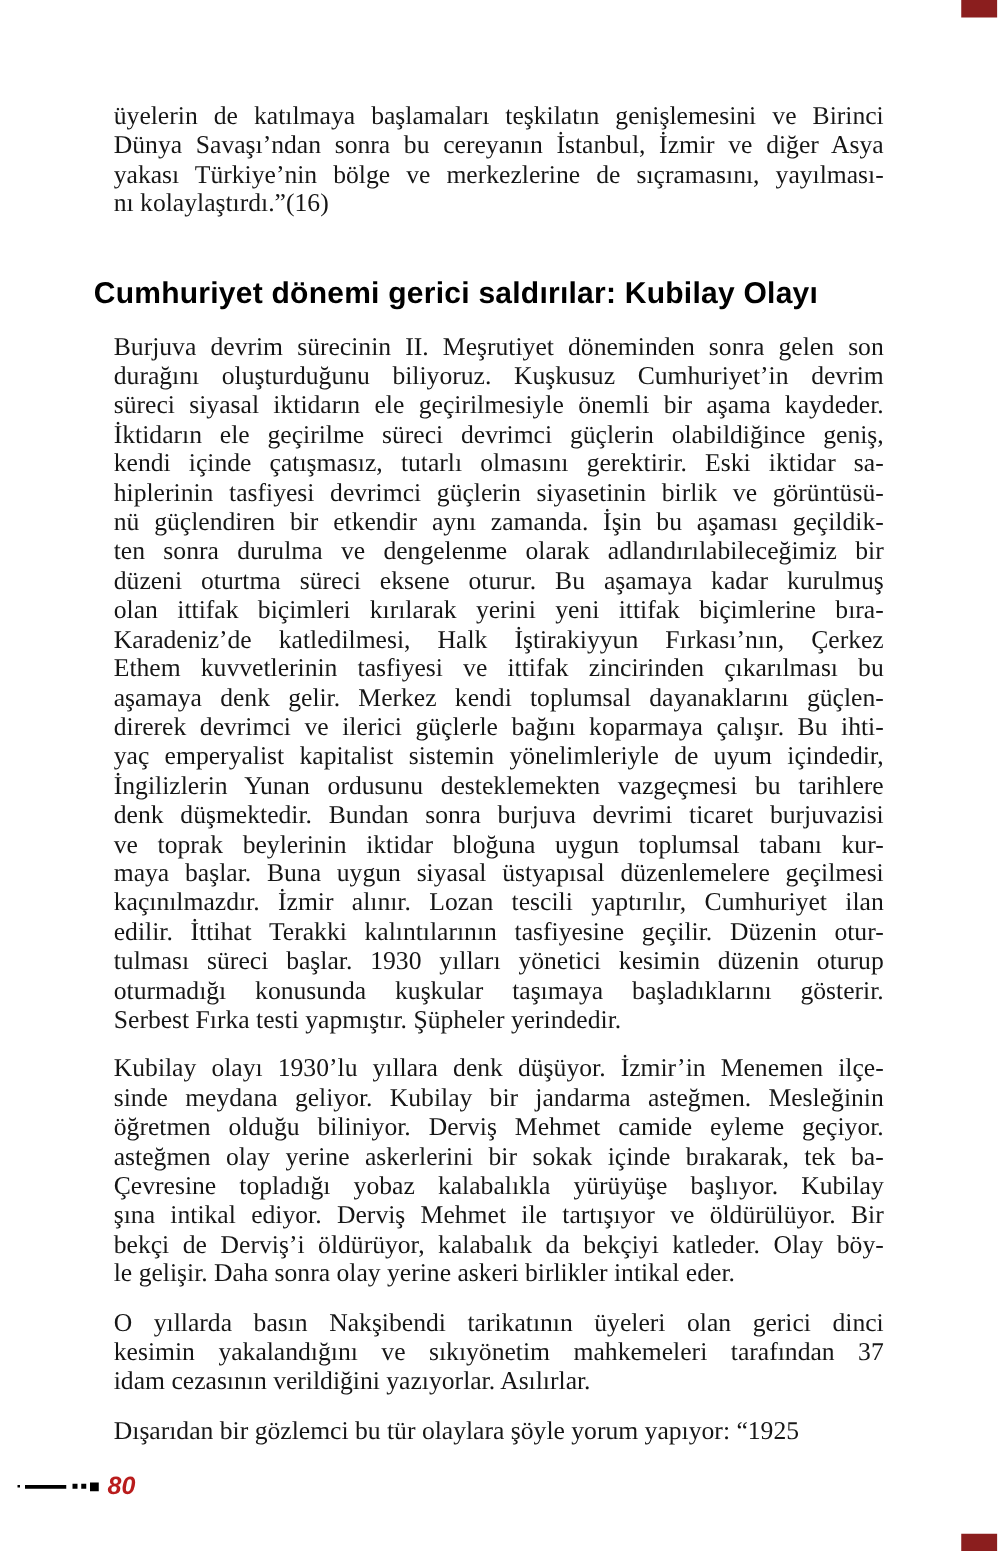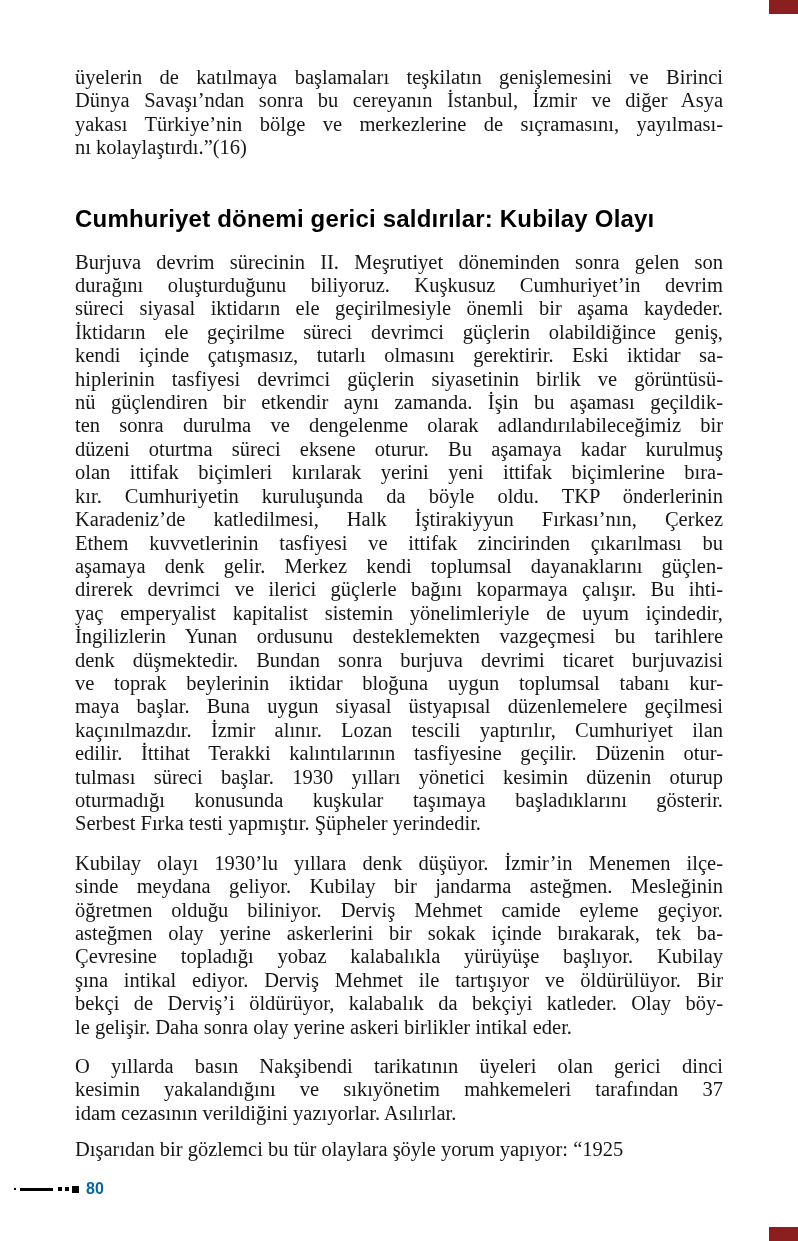--- a/index.html
+++ b/index.html
@@ -15,21 +15,21 @@
     position:absolute;right:0;width:29px;height:14px;background:#8b1e1e;
   }
   .corner-mark.top{top:0;}
   .corner-mark.bottom{bottom:0;}
   .content{
     position:absolute;left:75px;top:66px;width:648px;
   }
   .para{
     font-size:20.5px;
     line-height:23.4px;
-    margin:0;
+    margin:16px;
   }
   .line{
     text-align:justify;
     text-align-last:justify;
     white-space:nowrap;
   }
   .line.last{
     text-align-last:left;
   }
   .heading{
@@ -50,23 +50,24 @@
     display:flex;align-items:center;
     height:18px;
   }
   .f-dot{width:2px;height:2px;background:#000;margin-right:4px;}
   .f-line{width:33px;height:3px;background:#000;margin-right:5px;}
   .f-sq1,.f-sq2{width:4px;height:4px;background:#000;margin-right:3px;}
   .f-sq3{width:7px;height:7px;background:#000;margin-right:7px;}
   .page-number{
     font-family:"Liberation Sans", sans-serif;
     font-weight:bold;
-    font-size:16px;
-    color:#0369a1;
+    font-size:20px;
+    color:#b91c1c;
     line-height:1;
+    font-style:italic;
   }
 </style>
 </head>
 <body>
 
 <div class="page">
 
   <div class="corner-mark top"></div>
   <div class="corner-mark bottom"></div>
 
@@ -85,21 +86,20 @@
         <div class="line">Burjuva devrim sürecinin II. Meşrutiyet döneminden sonra gelen son</div>
         <div class="line">durağını oluşturduğunu biliyoruz. Kuşkusuz Cumhuriyet’in devrim</div>
         <div class="line">süreci siyasal iktidarın ele geçirilmesiyle önemli bir aşama kaydeder.</div>
         <div class="line">İktidarın ele geçirilme süreci devrimci güçlerin olabildiğince geniş,</div>
         <div class="line">kendi içinde çatışmasız, tutarlı olmasını gerektirir. Eski iktidar sa-</div>
         <div class="line">hiplerinin tasfiyesi devrimci güçlerin siyasetinin birlik ve görüntüsü-</div>
         <div class="line">nü güçlendiren bir etkendir aynı zamanda. İşin bu aşaması geçildik-</div>
         <div class="line">ten sonra durulma ve dengelenme olarak adlandırılabileceğimiz bir</div>
         <div class="line">düzeni oturtma süreci eksene oturur. Bu aşamaya kadar kurulmuş</div>
         <div class="line">olan ittifak biçimleri kırılarak yerini yeni ittifak biçimlerine bıra-</div>
-        <div class="line">kır. Cumhuriyetin kuruluşunda da böyle oldu. TKP önderlerinin</div>
         <div class="line">Karadeniz’de katledilmesi, Halk İştirakiyyun Fırkası’nın, Çerkez</div>
         <div class="line">Ethem kuvvetlerinin tasfiyesi ve ittifak zincirinden çıkarılması bu</div>
         <div class="line">aşamaya denk gelir. Merkez kendi toplumsal dayanaklarını güçlen-</div>
         <div class="line">direrek devrimci ve ilerici güçlerle bağını koparmaya çalışır. Bu ihti-</div>
         <div class="line">yaç emperyalist kapitalist sistemin yönelimleriyle de uyum içindedir,</div>
         <div class="line">İngilizlerin Yunan ordusunu desteklemekten vazgeçmesi bu tarihlere</div>
         <div class="line">denk düşmektedir. Bundan sonra burjuva devrimi ticaret burjuvazisi</div>
         <div class="line">ve toprak beylerinin iktidar bloğuna uygun toplumsal tabanı kur-</div>
         <div class="line">maya başlar. Buna uygun siyasal üstyapısal düzenlemelere geçilmesi</div>
         <div class="line">kaçınılmazdır. İzmir alınır. Lozan tescili yaptırılır, Cumhuriyet ilan</div>

